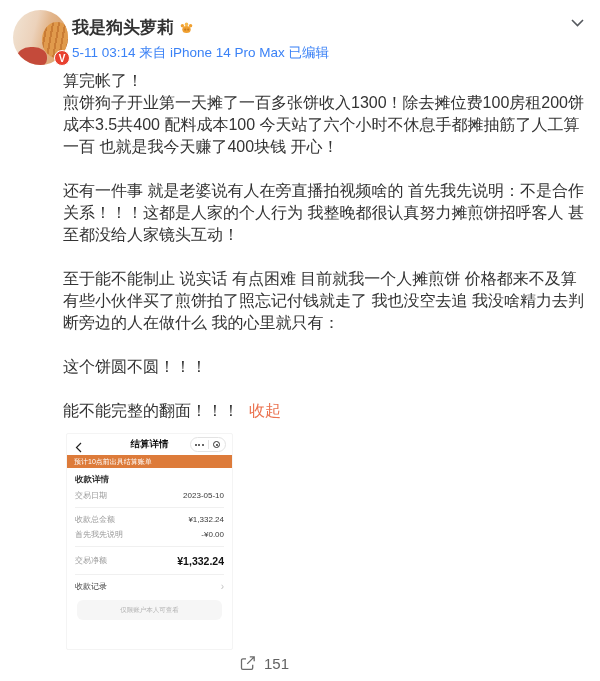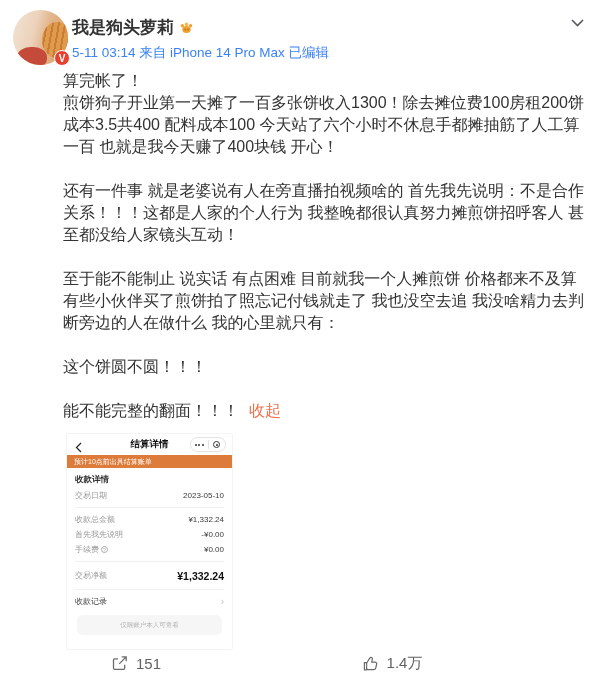--- a/index.html
+++ b/index.html
@@ -155,27 +155,20 @@
       <div class="ss-div"></div>
 
       <div class="ss-row">
         <span class="ss-label">收款总金额</span>
         <span class="ss-value">¥1,332.24</span>
       </div>
       <div class="ss-row">
         <span class="ss-label">首先我先说明</span>
         <span class="ss-value">-¥0.00</span>
       </div>
-      <div class="ss-row">
-        <span class="ss-label">
-          <span>手续费</span>
-          <span class="info-dot">?</span>
-        </span>
-        <span class="ss-value">¥0.00</span>
-      </div>
 
       <div class="ss-div"></div>
 
       <div class="ss-row net">
         <span class="ss-label">交易净额</span>
         <span class="ss-value">¥1,332.24</span>
       </div>
 
       <div class="ss-div"></div>
 
@@ -189,22 +182,15 @@
   </div>
 
   <div class="action-bar">
     <div class="act">
       <svg width="18" height="17" viewBox="0 0 18 17">
         <path d="M7 3.8 H3.8 a1.3 1.3 0 0 0 -1.3 1.3 V13 a1.3 1.3 0 0 0 1.3 1.3 H12.4 a1.3 1.3 0 0 0 1.3 -1.3 V9.8" fill="none" stroke="#6b6b6b" stroke-width="1.3"></path>
         <path d="M8.2 8.9 L15.2 1.9 M10.8 1.9 H15.2 V6.3" fill="none" stroke="#6b6b6b" stroke-width="1.3"></path>
       </svg>
       <span>151</span>
     </div>
-    <div class="act">
-      <svg width="18" height="17" viewBox="0 0 18 17">
-        <path d="M2.4 7.6 h2.2 v7.2 H2.4 Z" fill="none" stroke="#6b6b6b" stroke-width="1.2"></path>
-        <path d="M4.8 13.9 l1.3 .8 h5.7 c.9 0 1.7 -.6 1.9 -1.5 l1 -4.2 c.2 -.9 -.5 -1.8 -1.5 -1.8 h-3.5 l.65 -3.2 c.17 -.85 -.48 -1.65 -1.35 -1.65 -.52 0 -1 .3 -1.23 .78 L5.3 7 4.7 7.8" fill="none" stroke="#6b6b6b" stroke-width="1.2" stroke-linejoin="round"></path>
-      </svg>
-      <span>1.4万</span>
-    </div>
   </div>
 
 </div>
 
 </body></html>

